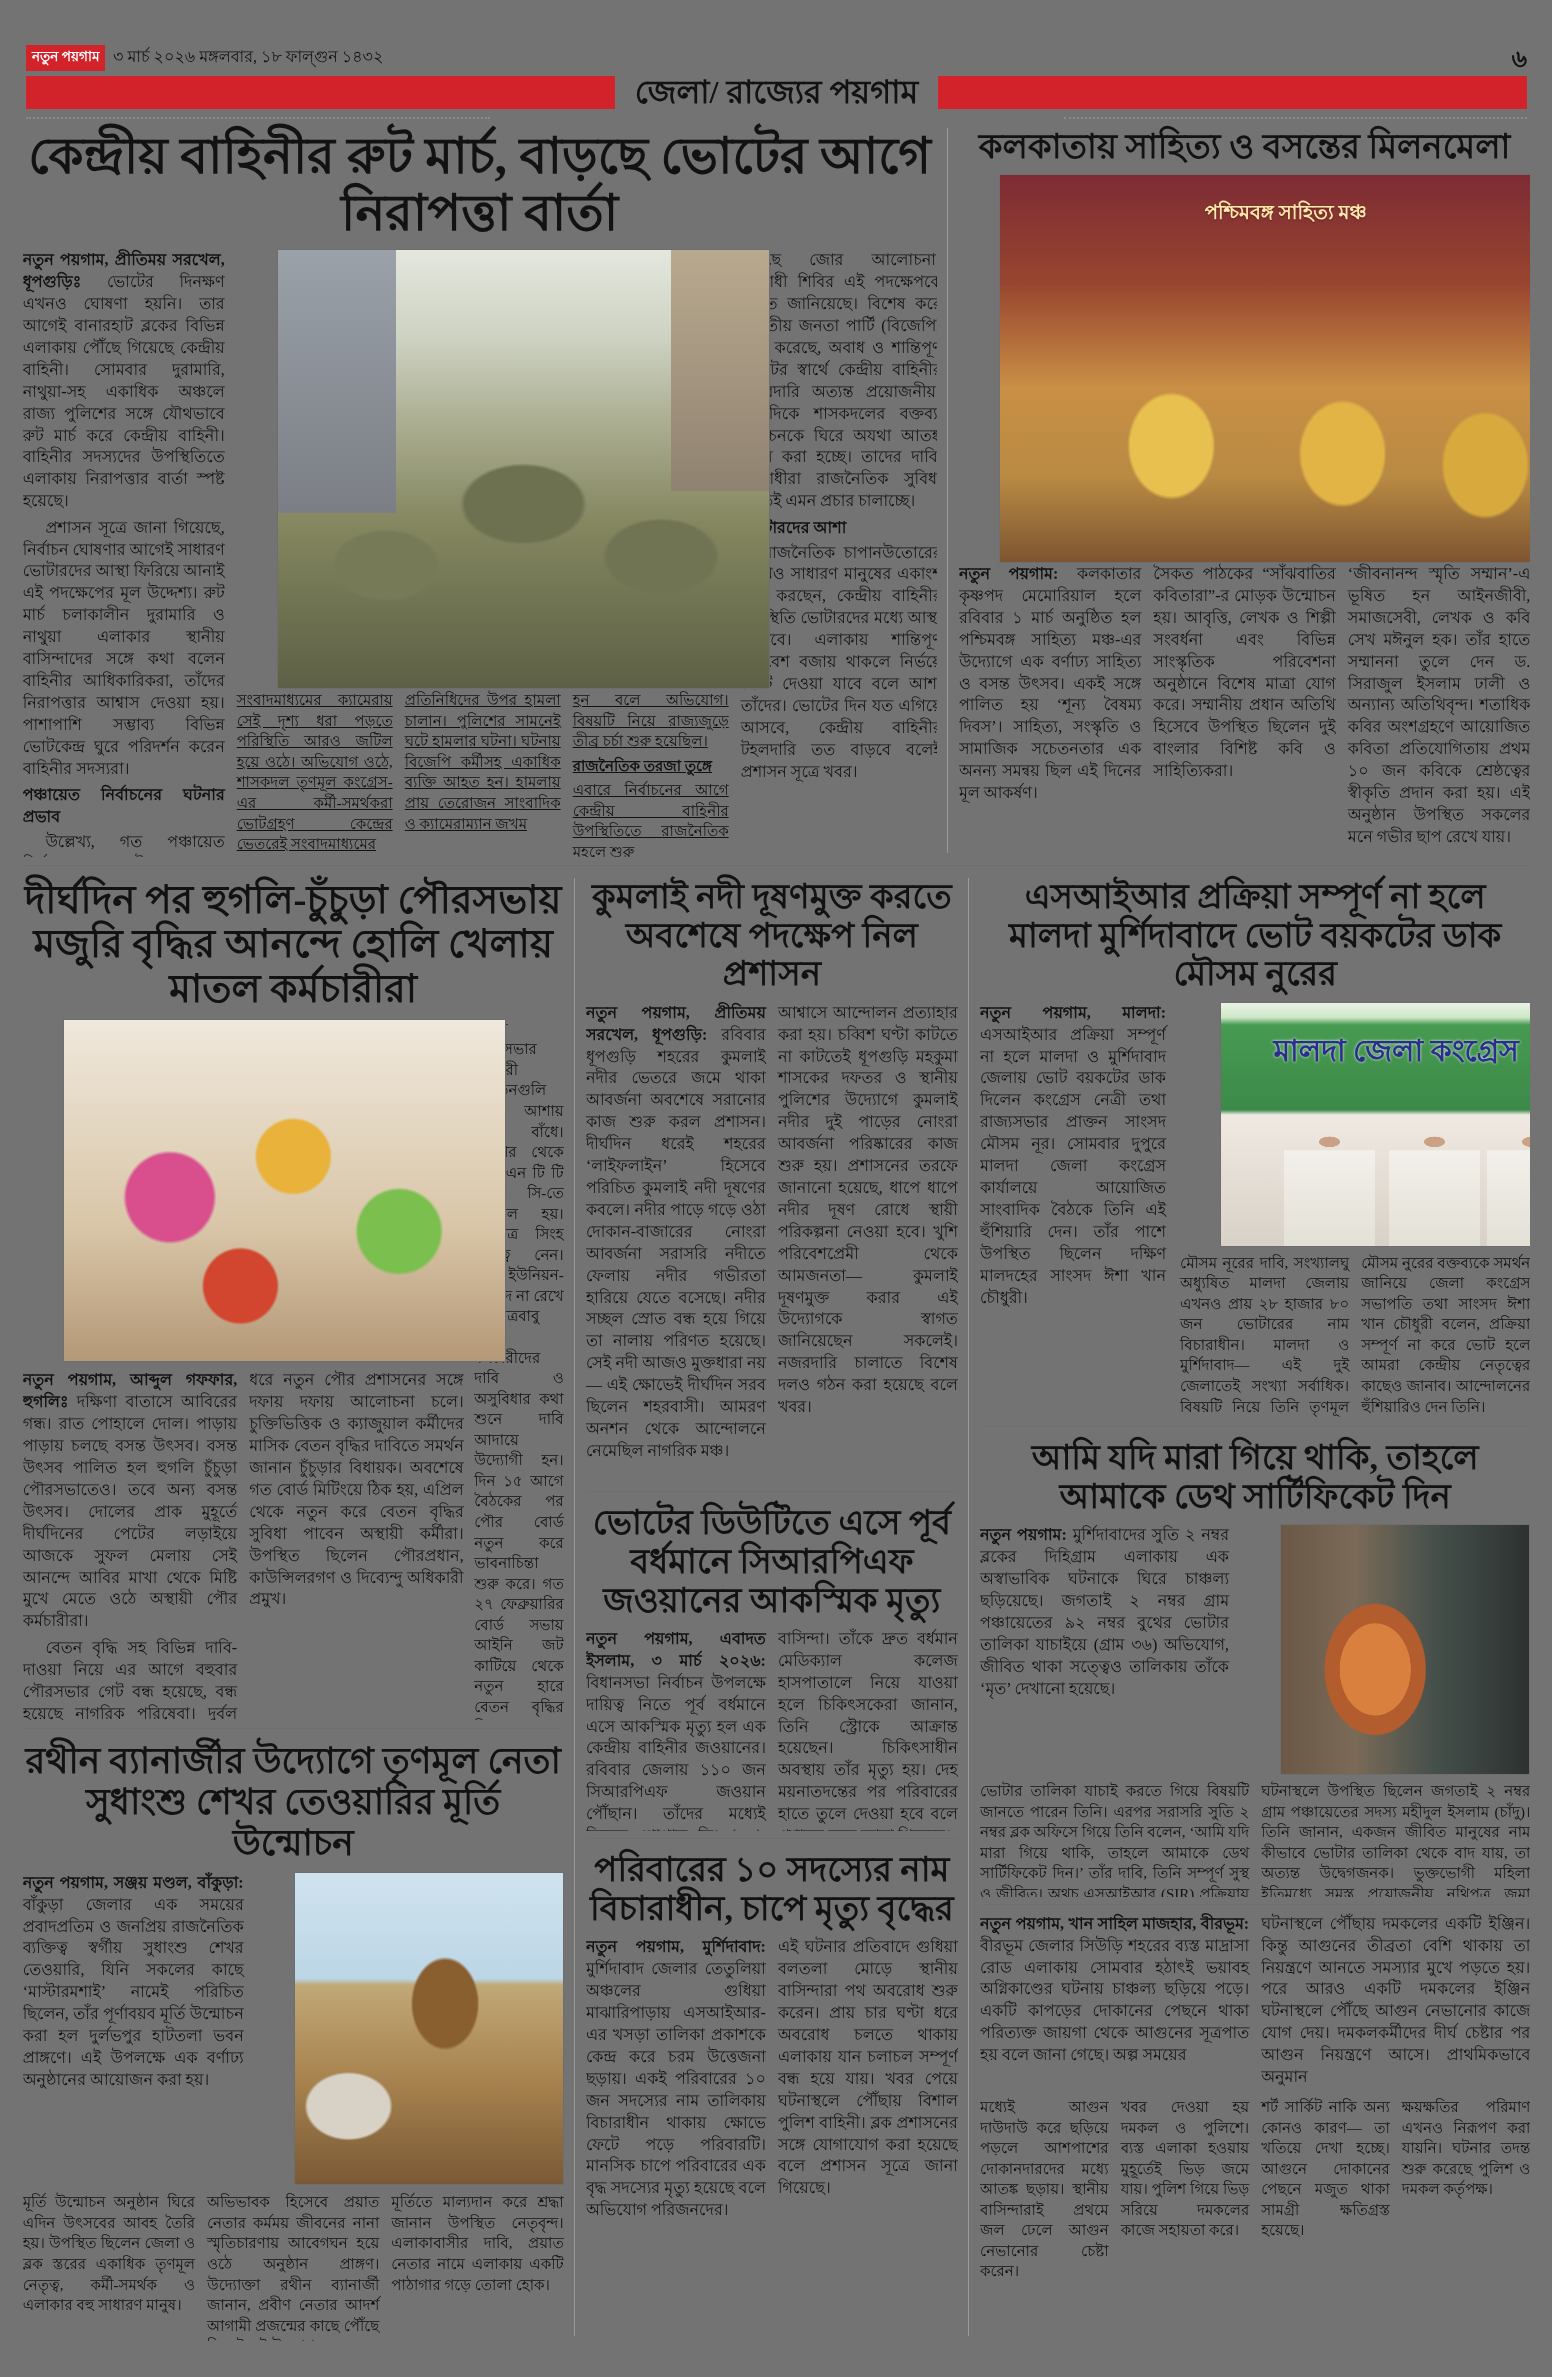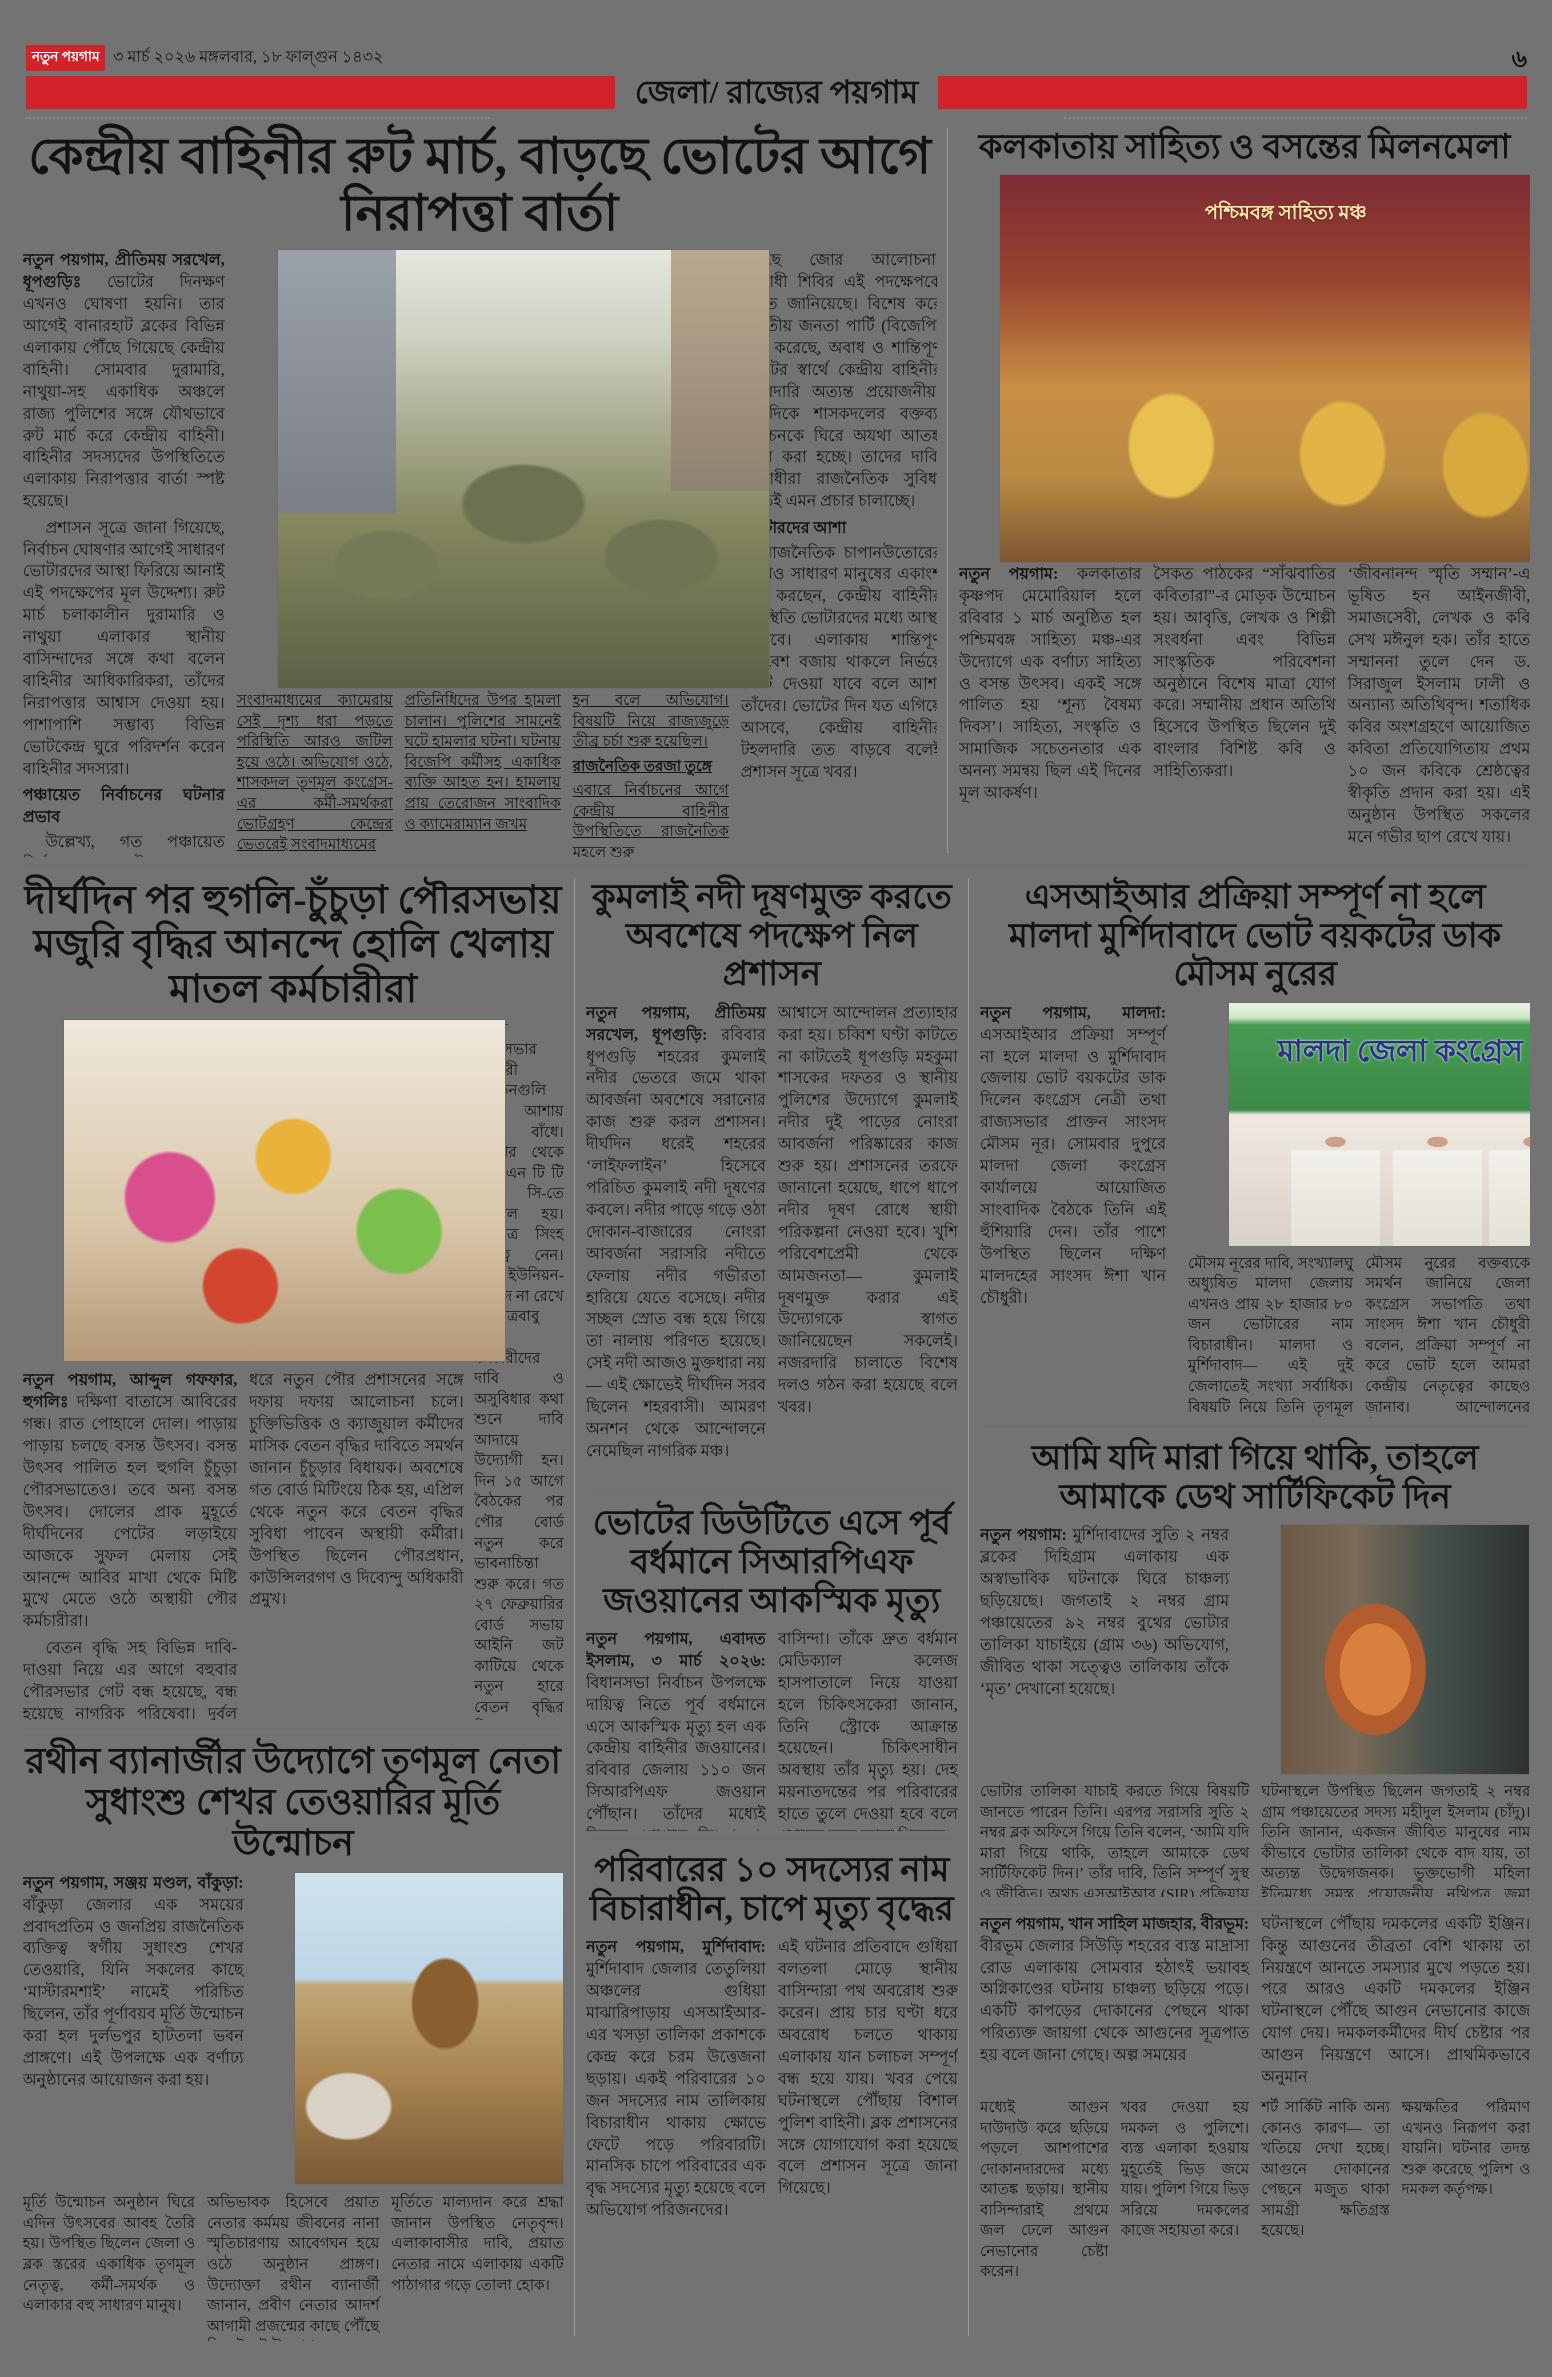--- a/index.html
+++ b/index.html
@@ -246,21 +246,21 @@
             </div>
           </div>
         </div>
       </div>
 
       <div class="vsep"></div>
 
       <div style="flex:1;">
         <div class="art" style="height:545px;">
           <div class="hl hl3">এসআইআর প্রক্রিয়া সম্পূর্ণ না হলে মালদা মুর্শিদাবাদে ভোট বয়কটের ডাক মৌসম নুরের</div>
-          <div class="row" style="gap:22px;">
+          <div class="row" style="gap:14px;">
             <div class="col" style="flex:none;width:186px;">
               <p><span class="by">নতুন পয়গাম, মালদা:</span>
                  <span>এসআইআর প্রক্রিয়া সম্পূর্ণ না হলে মালদা ও মুর্শিদাবাদ জেলায় ভোট বয়কটের ডাক দিলেন কংগ্রেস নেত্রী তথা রাজ্যসভার প্রাক্তন সাংসদ মৌসম নূর। সোমবার দুপুরে মালদা জেলা কংগ্রেস কার্যালয়ে আয়োজিত সাংবাদিক বৈঠকে তিনি এই হুঁশিয়ারি দেন। তাঁর পাশে উপস্থিত ছিলেন দক্ষিণ মালদহের সাংসদ ঈশা খান চৌধুরী।</span></p>
             </div>
             <div style="flex:1;">
               <div class="ph ph-congress" style="width:100%;height:243px;">
                 <div class="banner-green">মালদা জেলা কংগ্রেস</div>
                 <div class="fig" style="left:18%;"></div>
                 <div class="fig" style="left:48%;"></div>
                 <div class="fig" style="left:76%;"></div>

